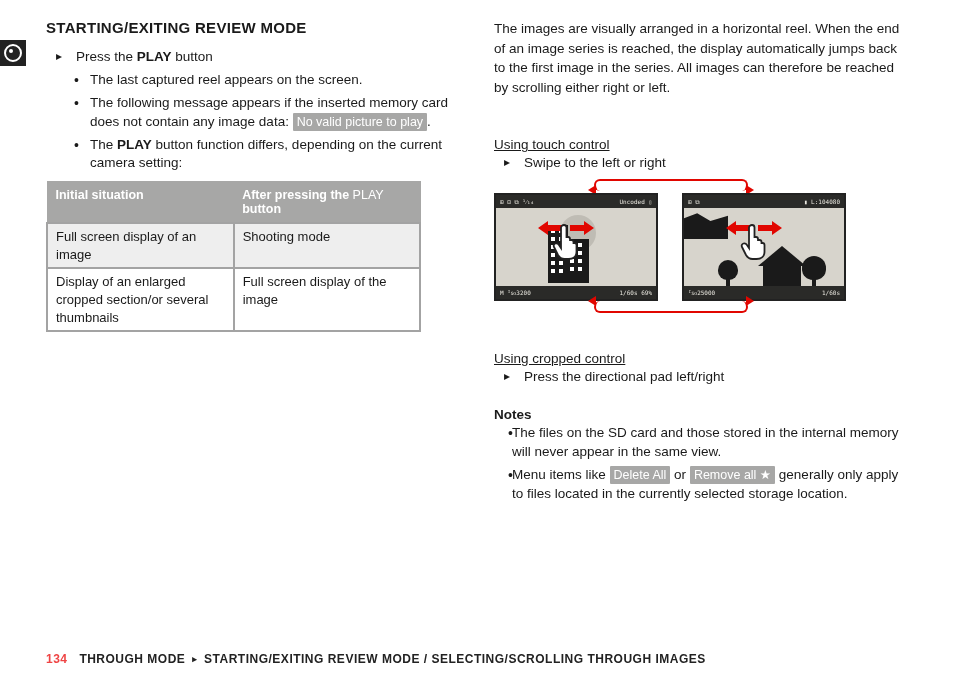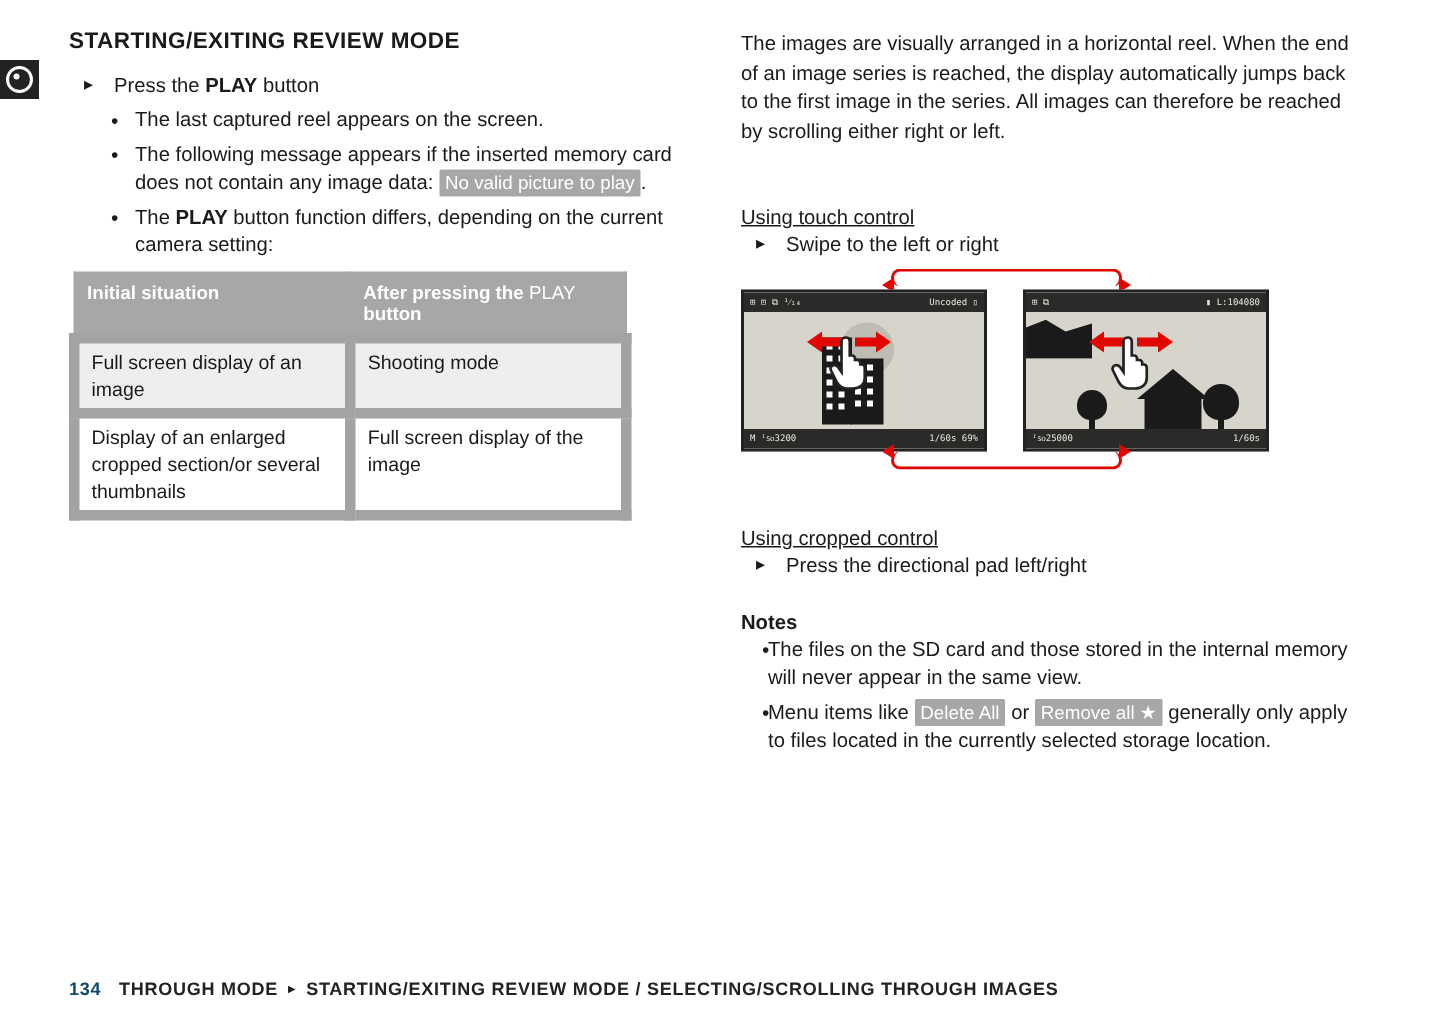--- a/index.html
+++ b/index.html
@@ -102,21 +102,21 @@
     text-align: left;
     font-weight: 700;
     padding: 6px 8px;
     vertical-align: top;
     border: 1px solid #a7a7a6;
     font-size: 12.5px;
     width: 50%;
   }
   th .thin { font-weight: 400; }
   td {
-    border: 7px solid #a3a3a3;
+    border: 2px solid #a3a3a3;
     padding: 4px 8px;
     vertical-align: top;
     line-height: 1.35;
   }
   tr:nth-child(1) td { background: #eeeeee; }
   .u { text-decoration: underline; margin-top: 40px; }
   .para { line-height: 1.45; margin: 0 0 12px 0; }
   .notes-h { font-weight: 700; margin-top: 20px; margin-bottom: 2px; }
 
   
@@ -246,21 +246,21 @@
   
   .footer {
     position: absolute;
     left: 0; right: 0; bottom: 20px;
     padding: 0 52px 0 46px;
     font-size: 12px;
     letter-spacing: 0.5px;
     font-weight: 700;
     color: #222;
   }
-  .footer .pnum { color: #0c4a6e; font-weight: 800; margin-right: 8px; }
+  .footer .pnum { color: #ef4444; font-weight: 800; margin-right: 8px; }
   .footer .tri { font-size: 9px; vertical-align: 1px; }
 </style>
 </head>
 <body>
 
 <div class="sidebar-icon">
   <div class="sidebar-icon-inner"></div>
 </div>
 
 <div class="page">

